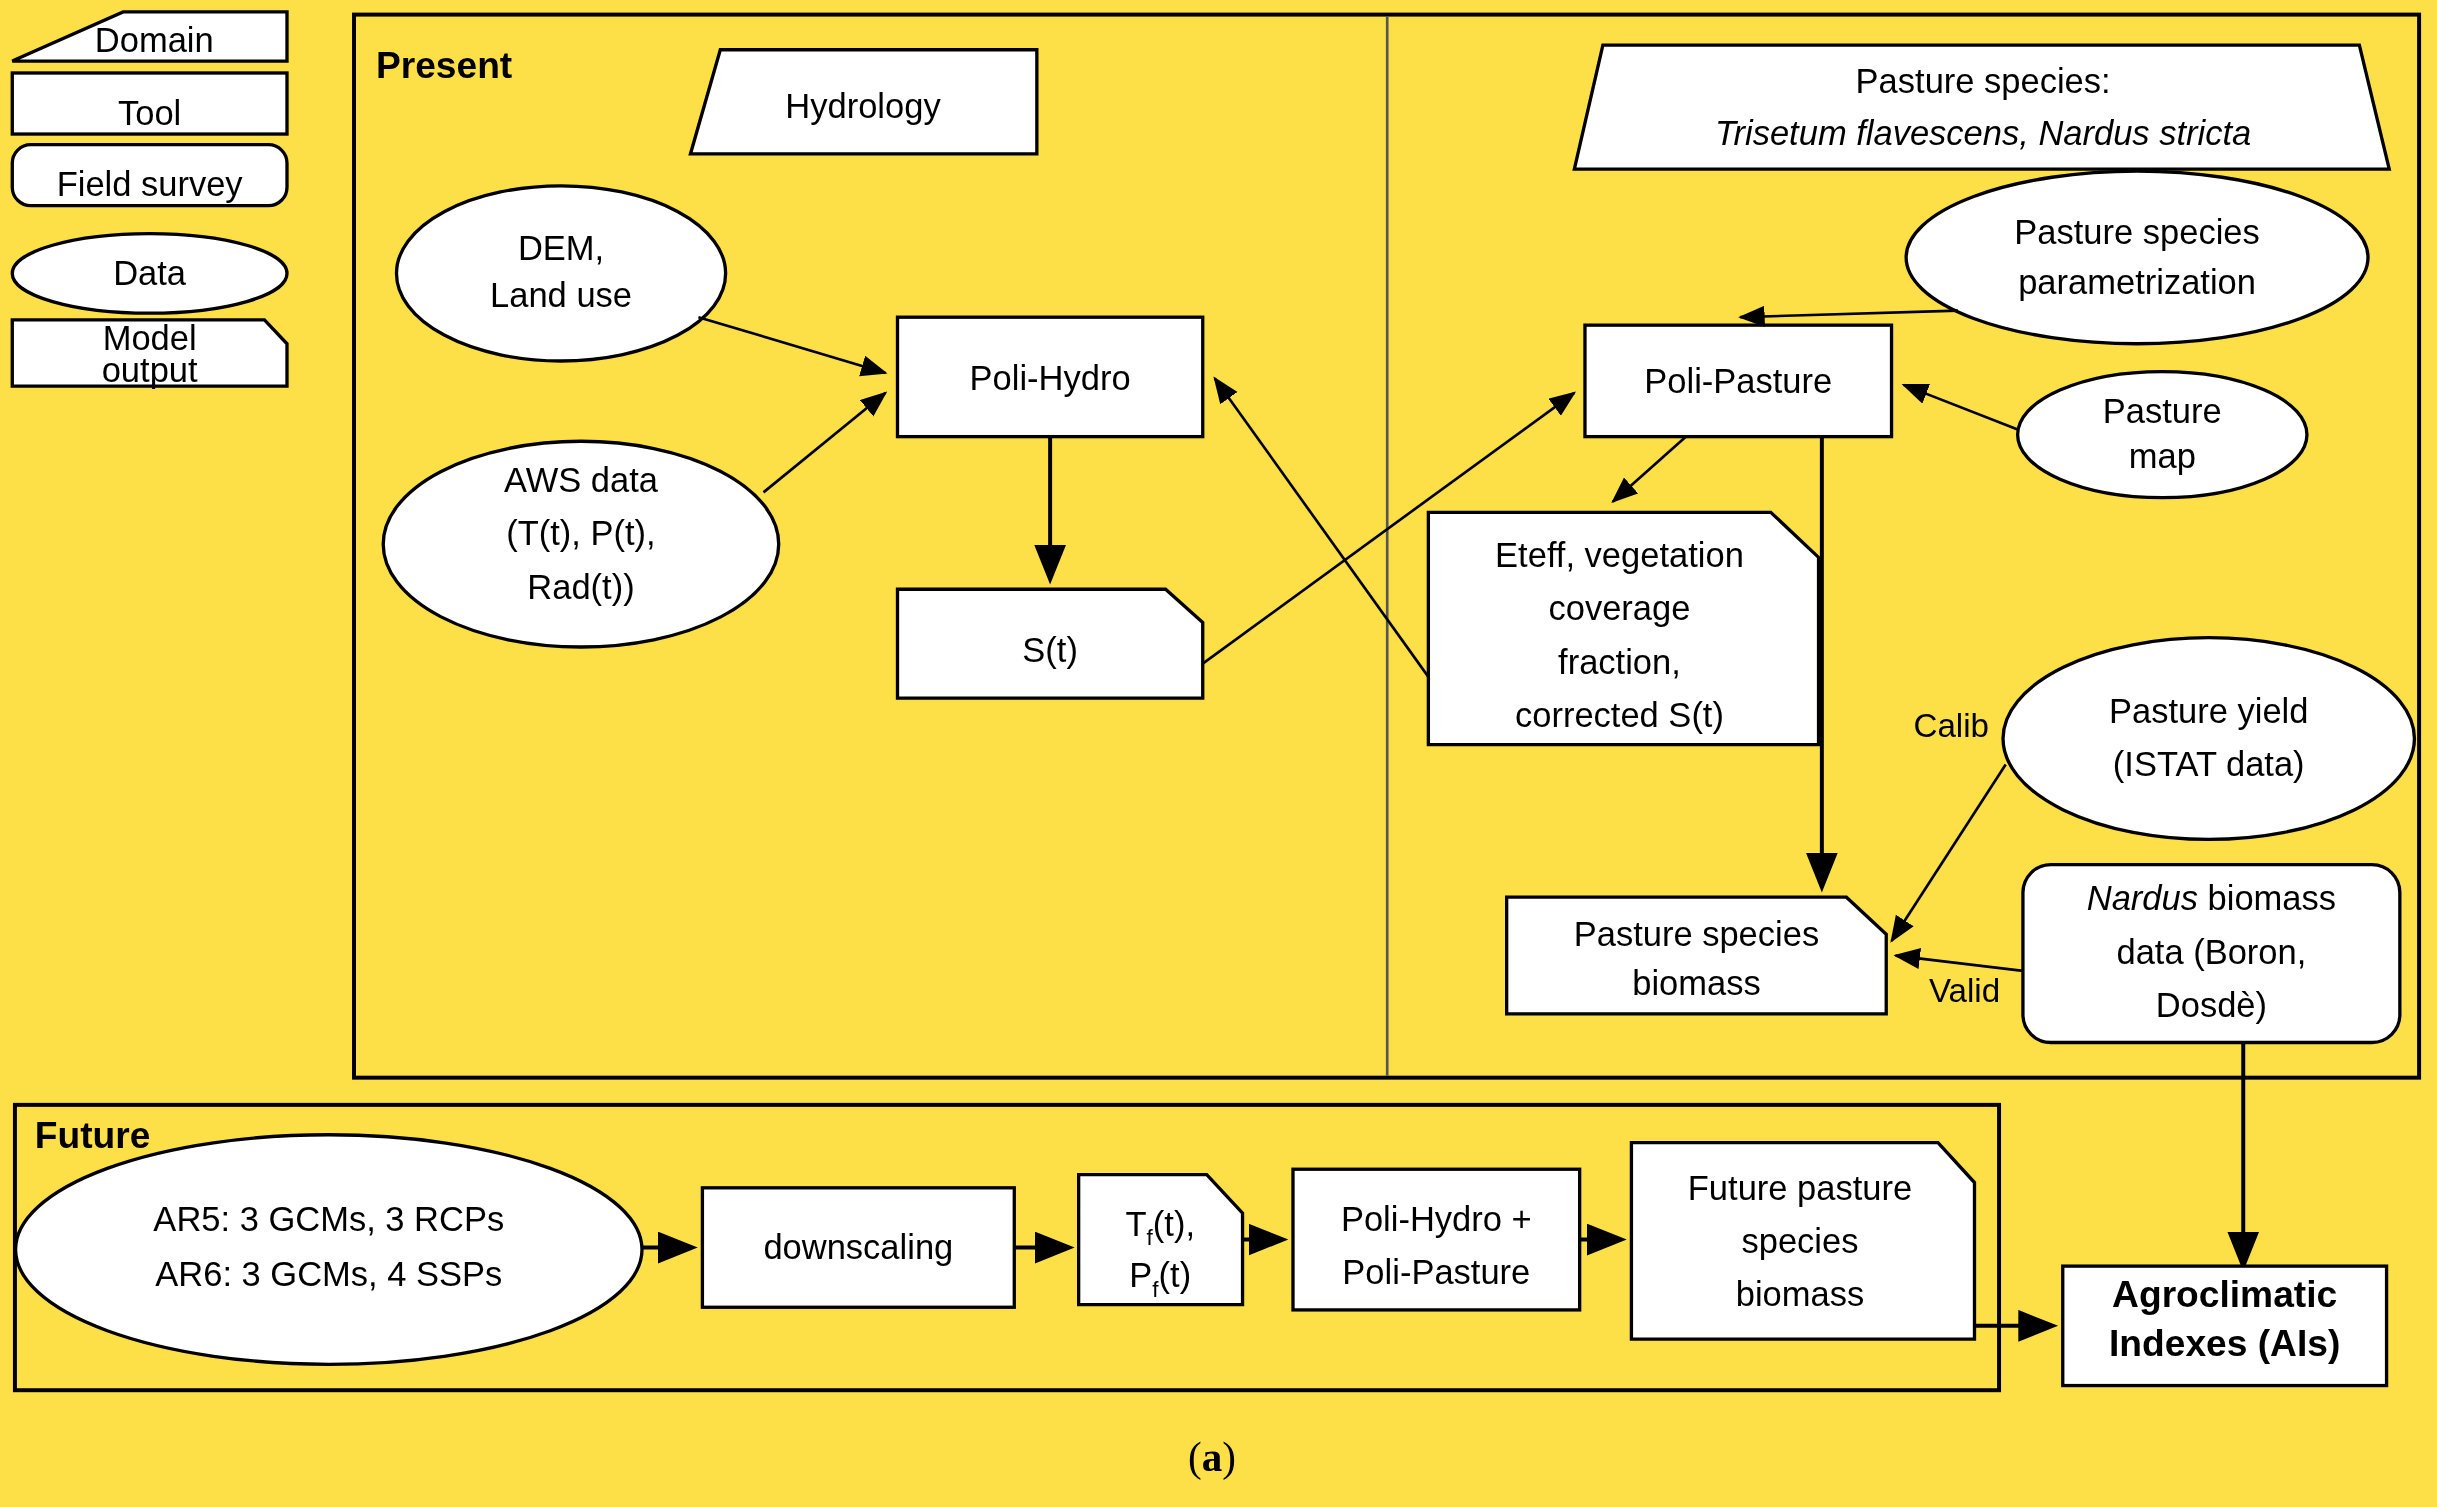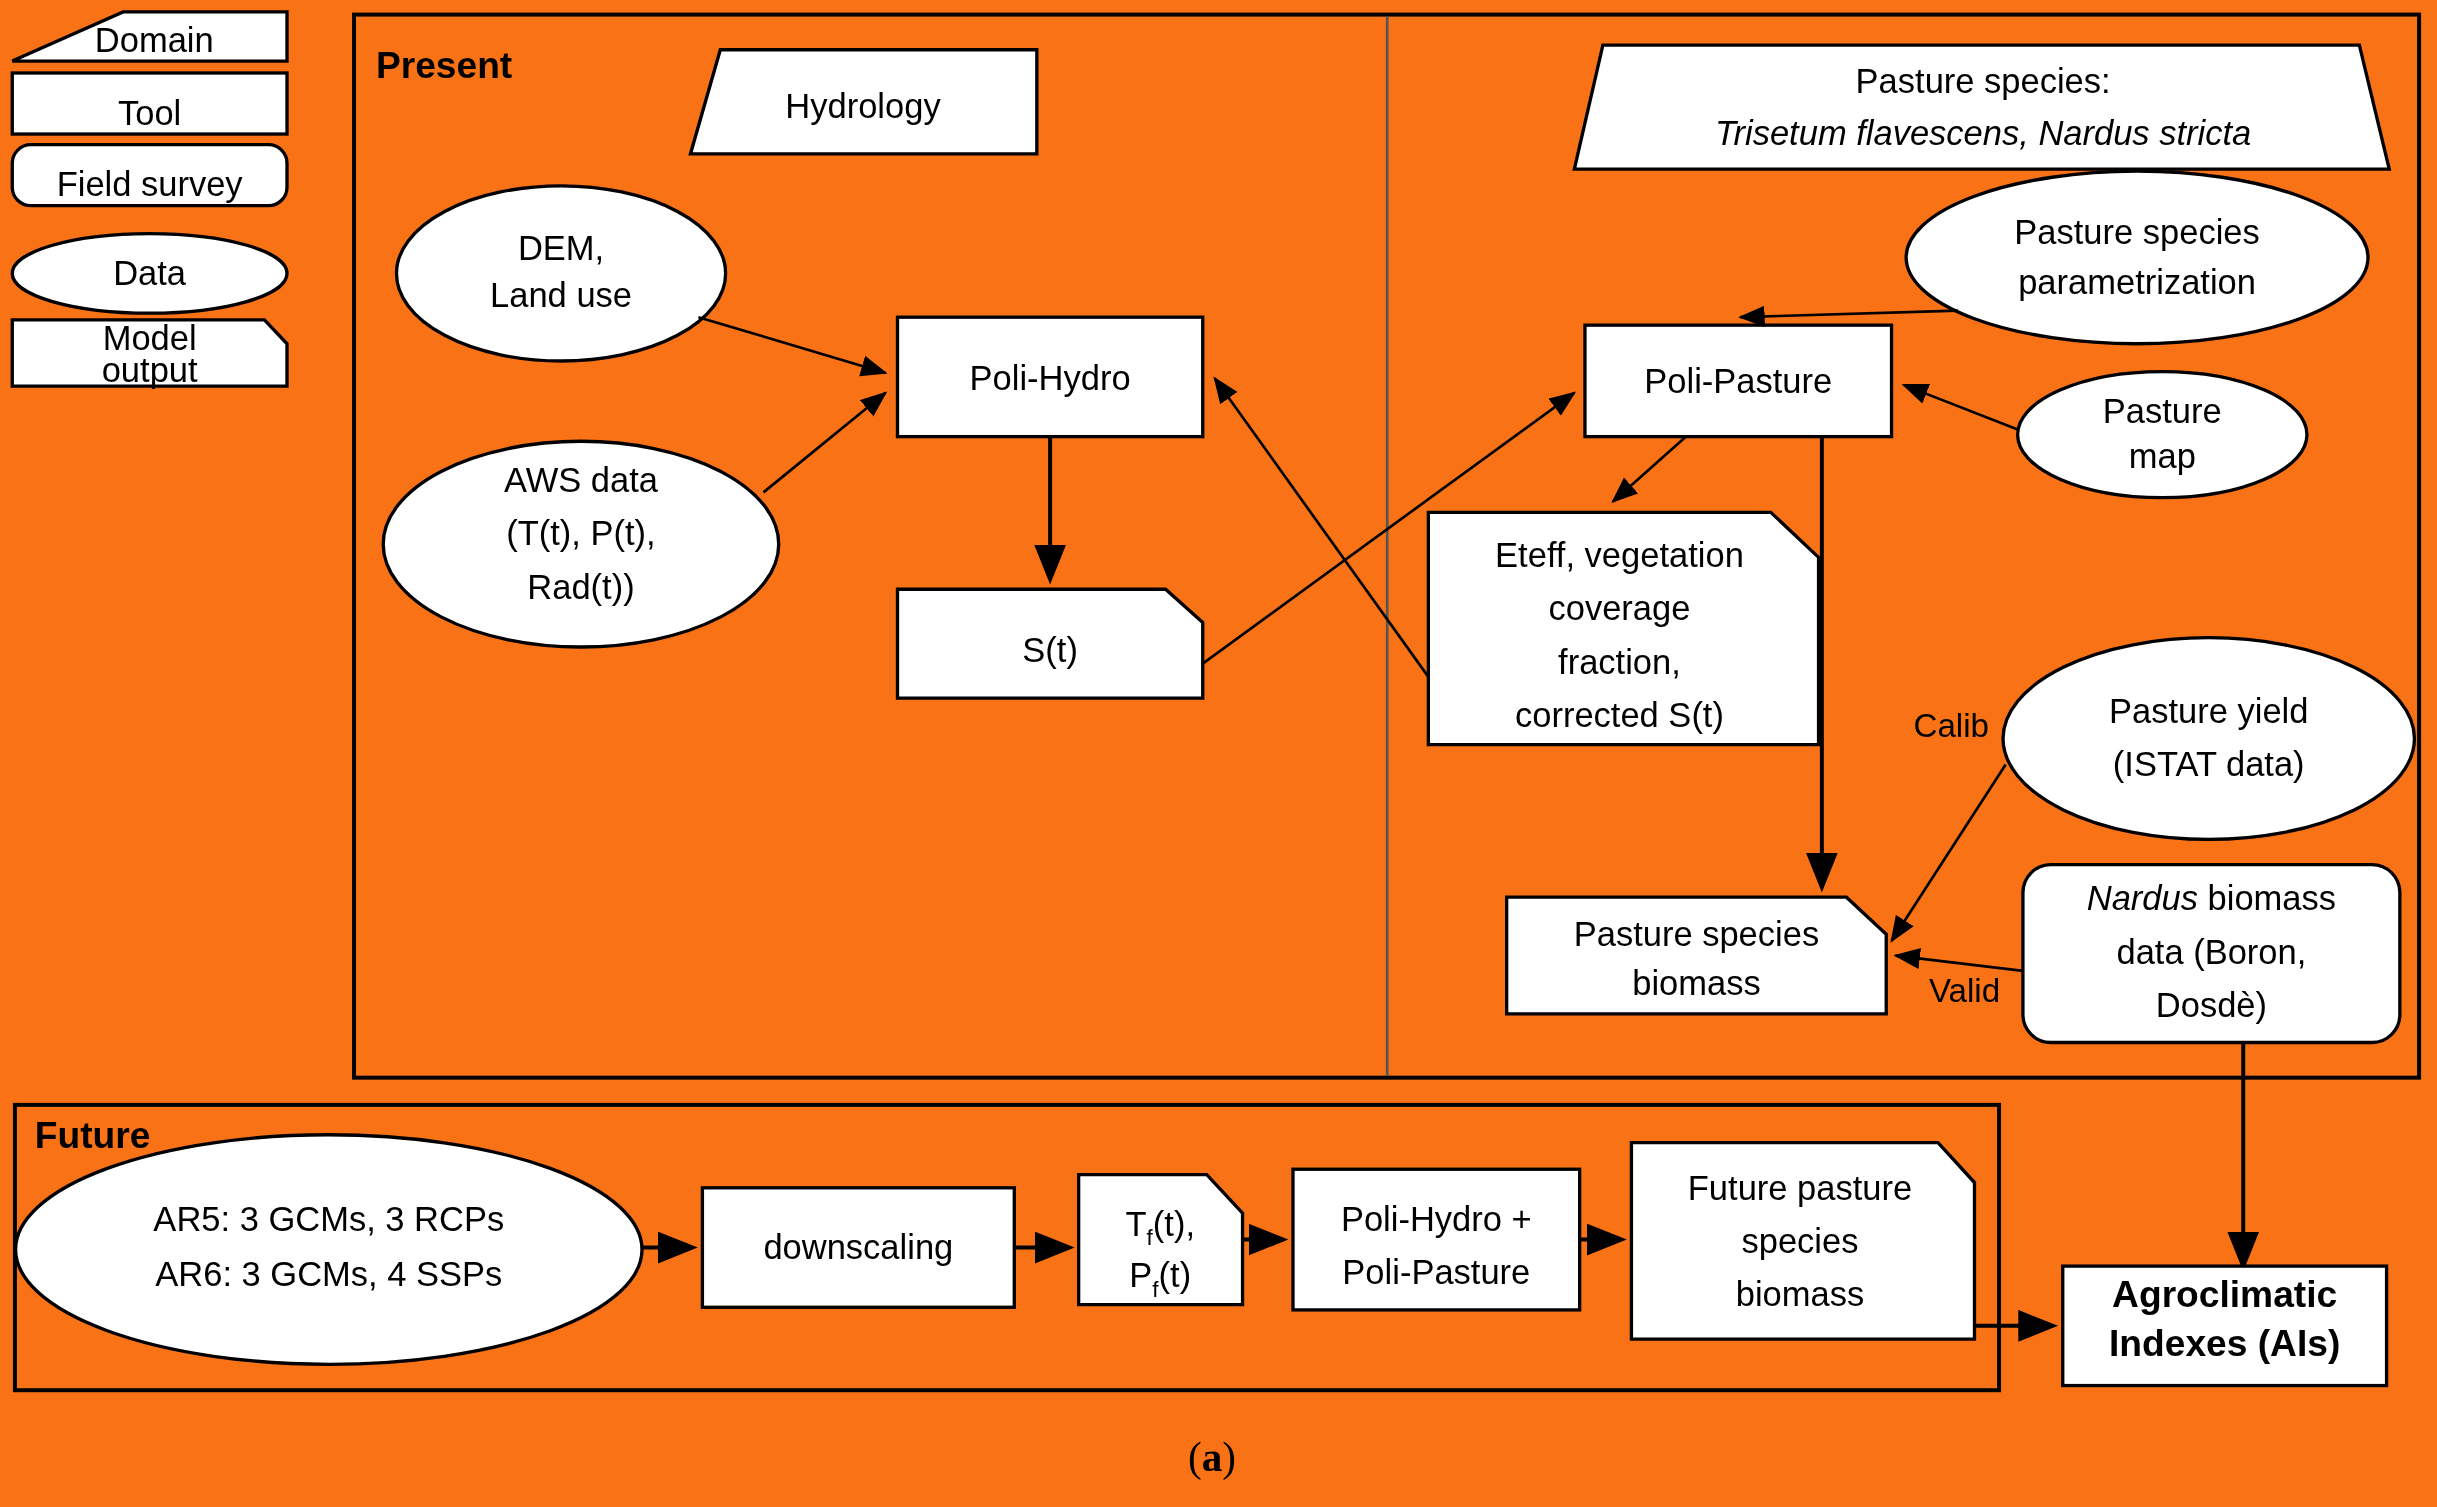--- a/index.html
+++ b/index.html
@@ -1,17 +1,17 @@
 <!DOCTYPE html>
 <html style="font-size:10.6px"><head>
 <meta charset="utf-8">
 <style>
   html,body{margin:0;padding:0;background:#ffffff;}
   body{width:2438px;height:1507px;font-family:"Liberation Sans",sans-serif;color:#000;}
-  #stage{position:relative;width:2438px;height:1507px;overflow:hidden;background:#f97316;}
+  #stage{position:relative;width:2438px;height:1507px;overflow:hidden;background:#fde047;}
   svg{display:block;}
   .shp{fill:#ffffff;stroke:#000000;stroke-width:5;}
   .panel{fill:none;stroke:#000000;stroke-width:6;}
   .divider{stroke:#555555;stroke-width:4;}
   .lnk{fill:none;stroke:#000000;stroke-width:4;}
   .lnk-thick{fill:none;stroke:#000000;stroke-width:6;}
   text{font-family:"Liberation Sans",sans-serif;fill:#000;}
   .t{font-size:52px;text-anchor:middle;}
   .t-bold{font-size:56px;font-weight:bold;text-anchor:start;}
   .t-ital{font-size:52px;font-style:italic;text-anchor:middle;}

